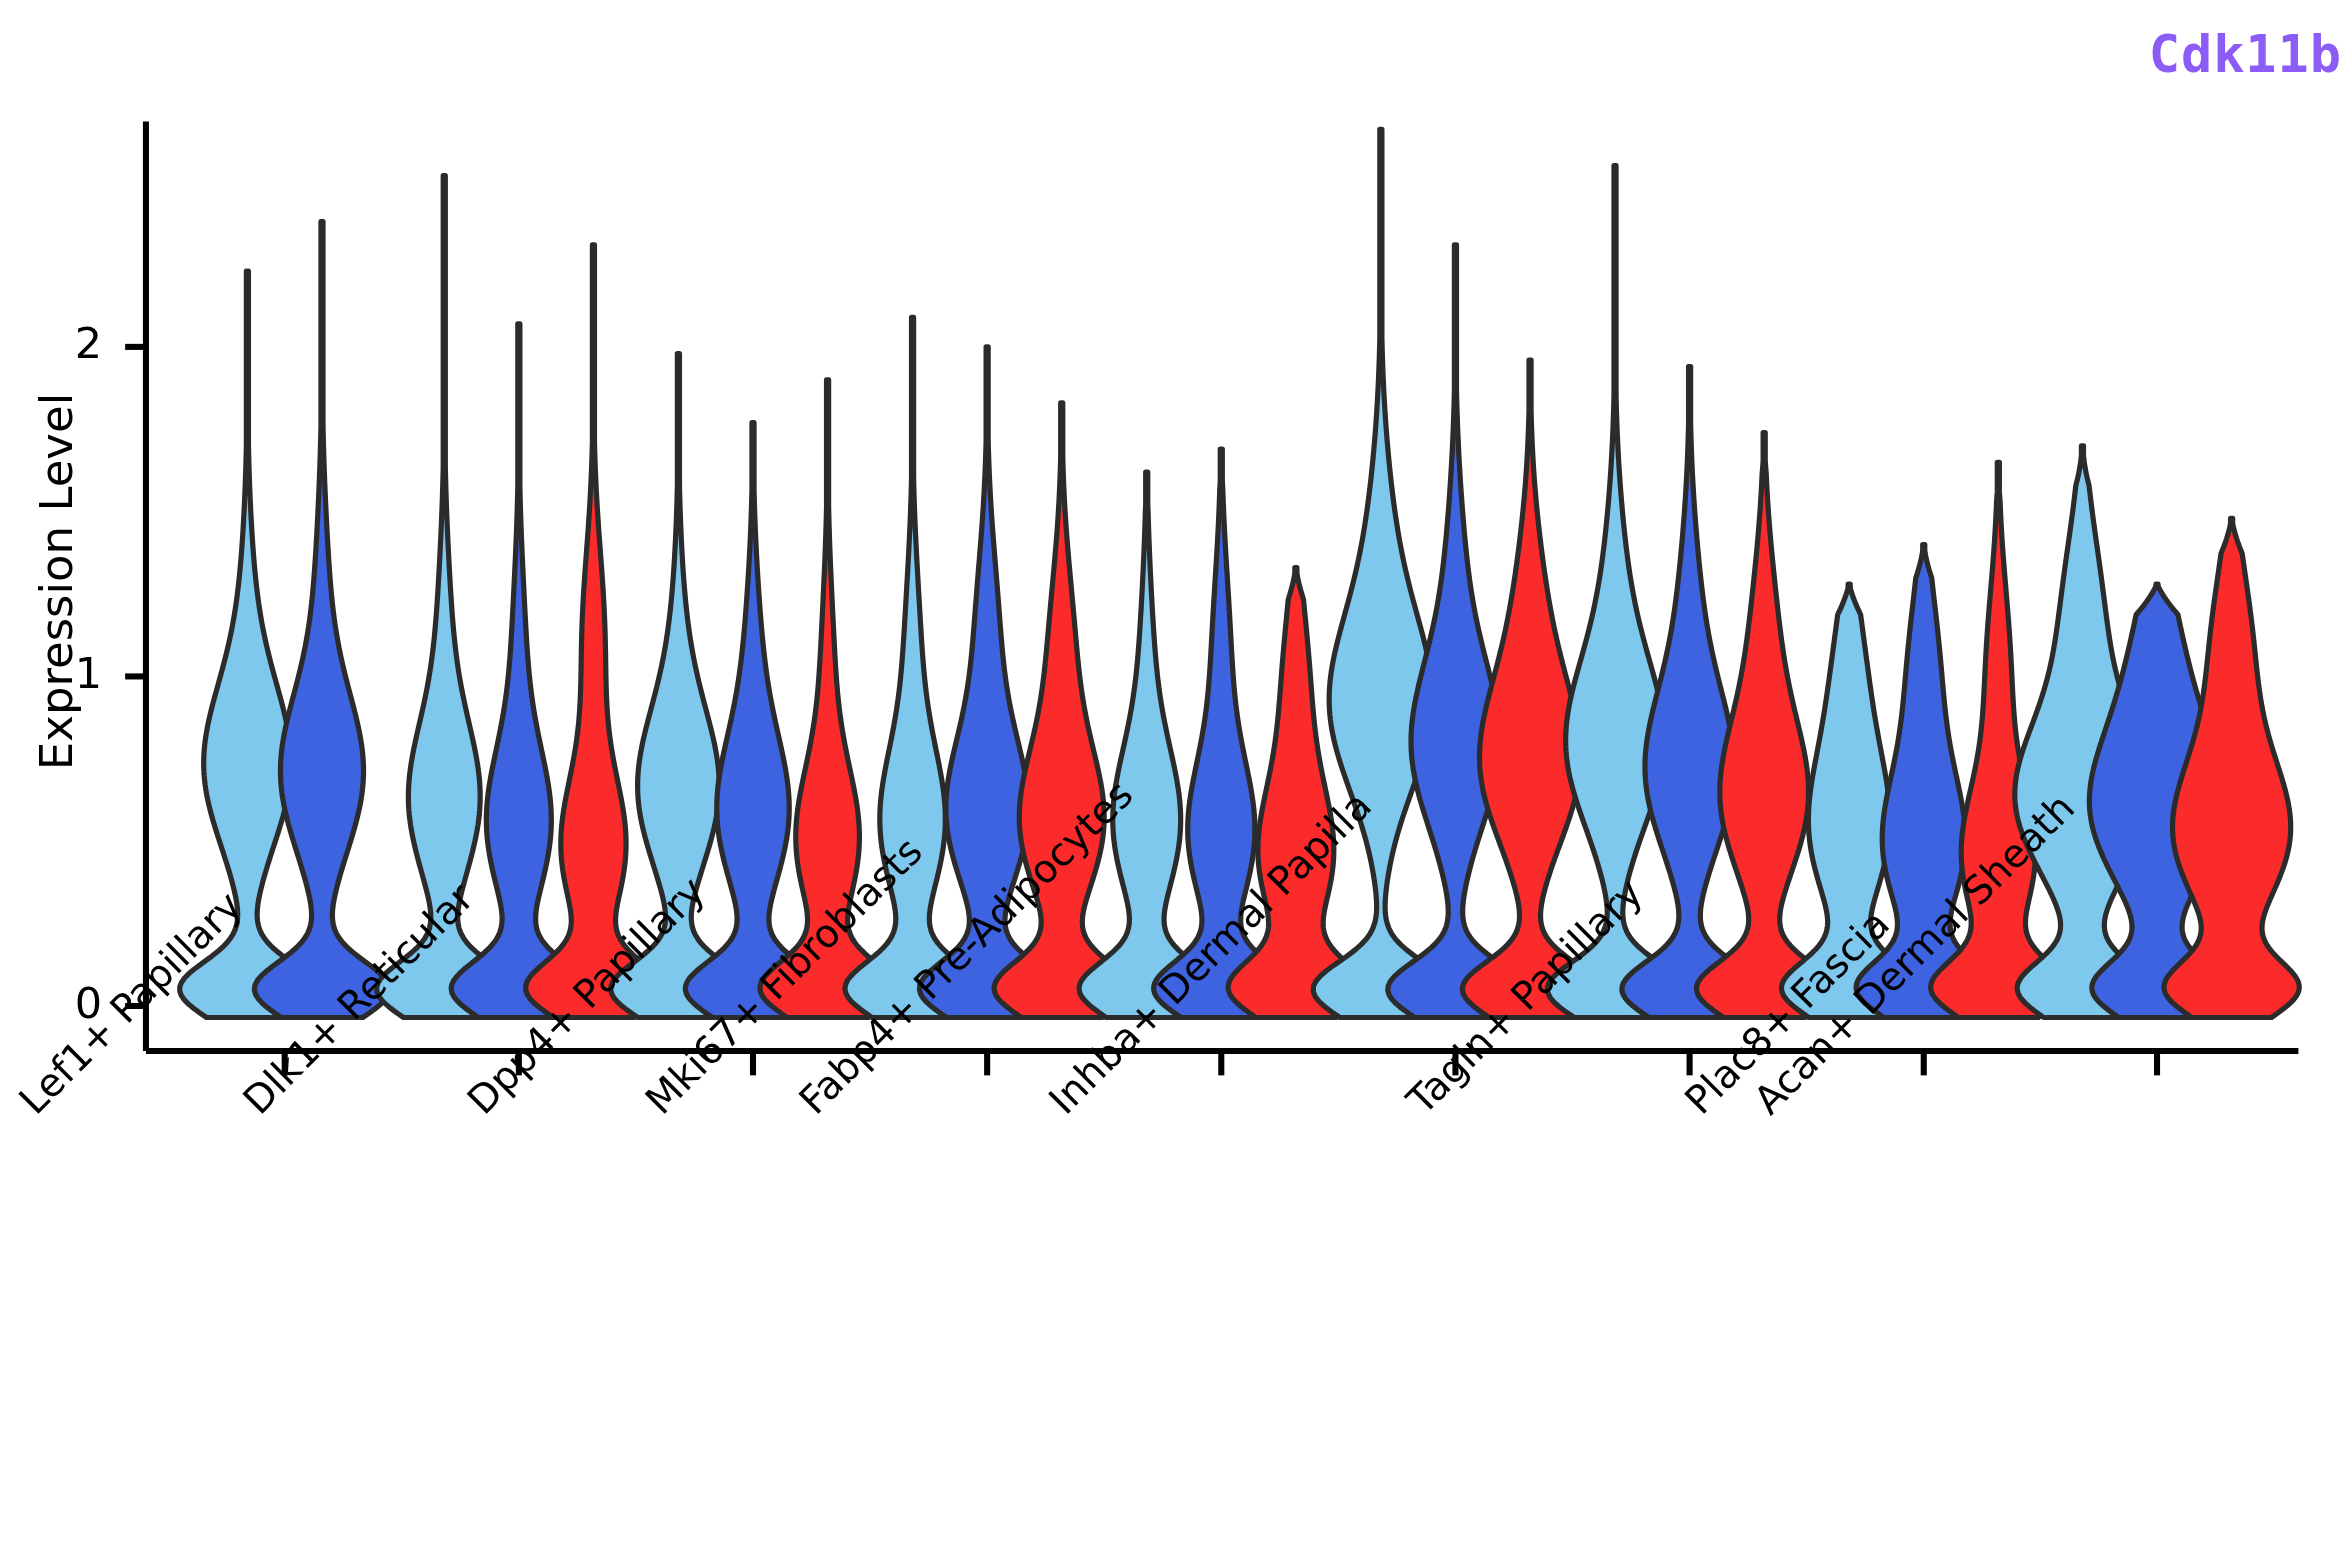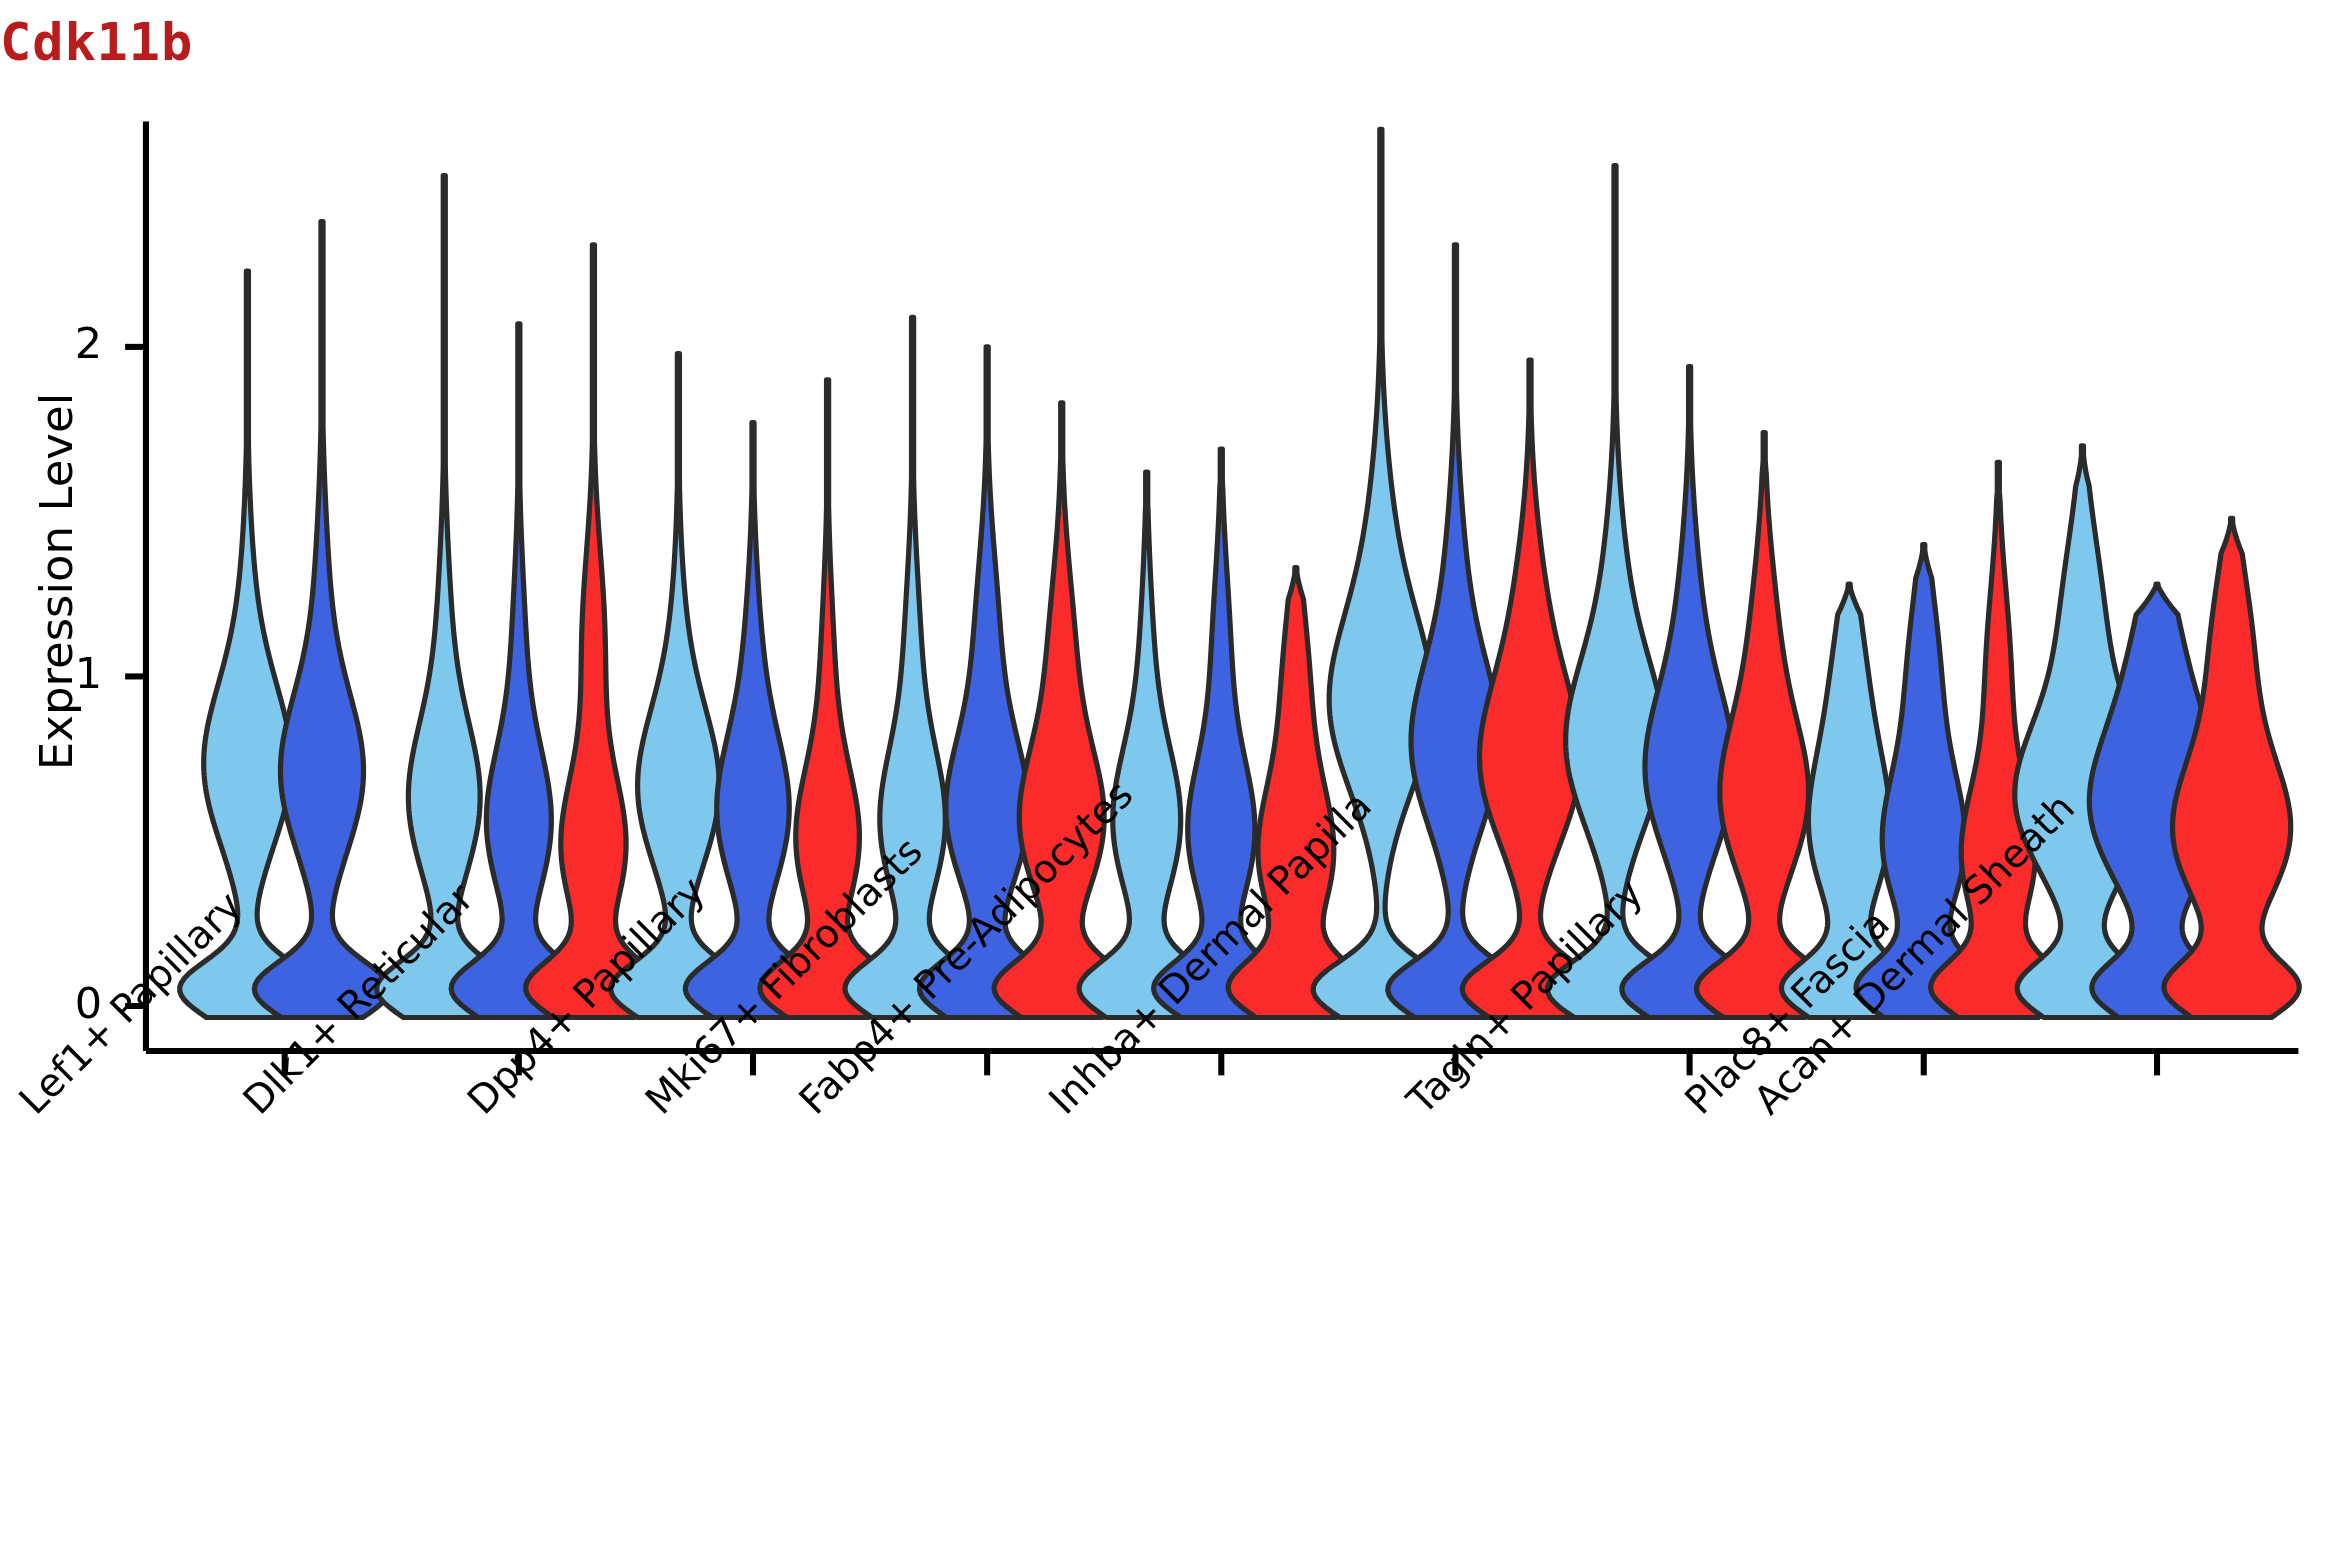--- a/index.html
+++ b/index.html
@@ -1,21 +1,21 @@
 <!DOCTYPE html>
 <html style="font-size:14px"><head>
 <meta charset="utf-8">
 <style>
   html,body{margin:0;padding:0;background:#ffffff;}
   body{width:2342px;height:1561px;font-family:"DejaVu Sans",sans-serif;overflow:hidden;}
   #root{position:relative;width:2342px;height:1561px;background:#fff;}
   #plot-title{
-    position:absolute;left:0;top:12px;width:2342px;text-align:left;
+    position:absolute;left:0;top:24px;width:2342px;text-align:right;
     font-family:"DejaVu Sans Mono","Liberation Mono",monospace;
-    font-weight:bold;font-size:52px;color:#b91c1c;letter-spacing:0.9px;
+    font-weight:bold;font-size:52px;color:#8b5cf6;letter-spacing:0.9px;
   }
   #ylabel{
     position:absolute;left:-213px;top:555px;width:538px;text-align:center;
     font-family:"DejaVu Sans","Liberation Sans",sans-serif;
     font-size:45px;color:#000;transform:rotate(-90deg);transform-origin:center center;
   }
   .ytick-label{
     position:absolute;right:2240px;width:104px;text-align:right;
     font-size:43px;color:#000;font-family:"DejaVu Sans","Liberation Sans",sans-serif;
   }

